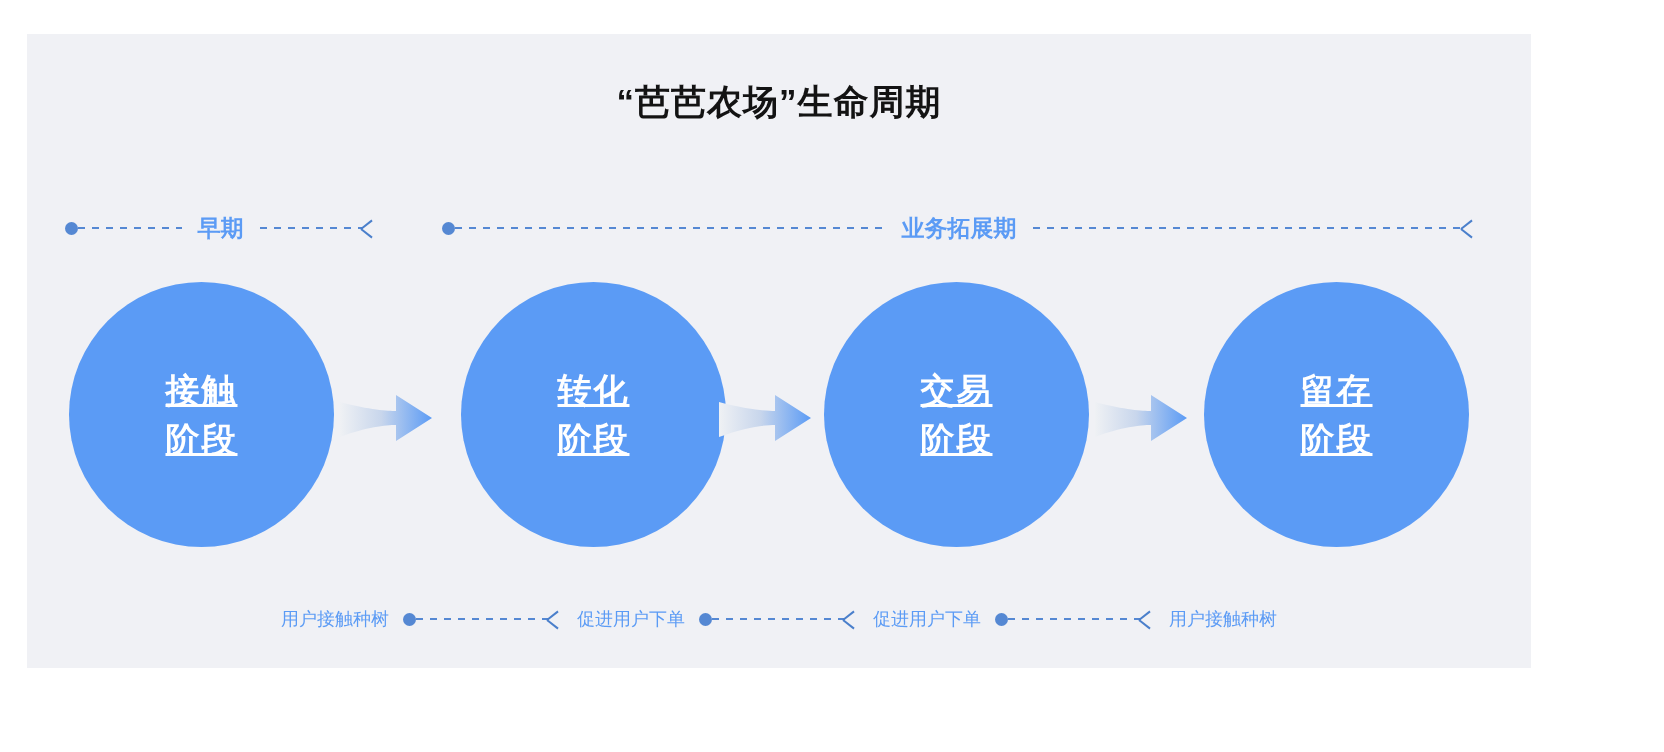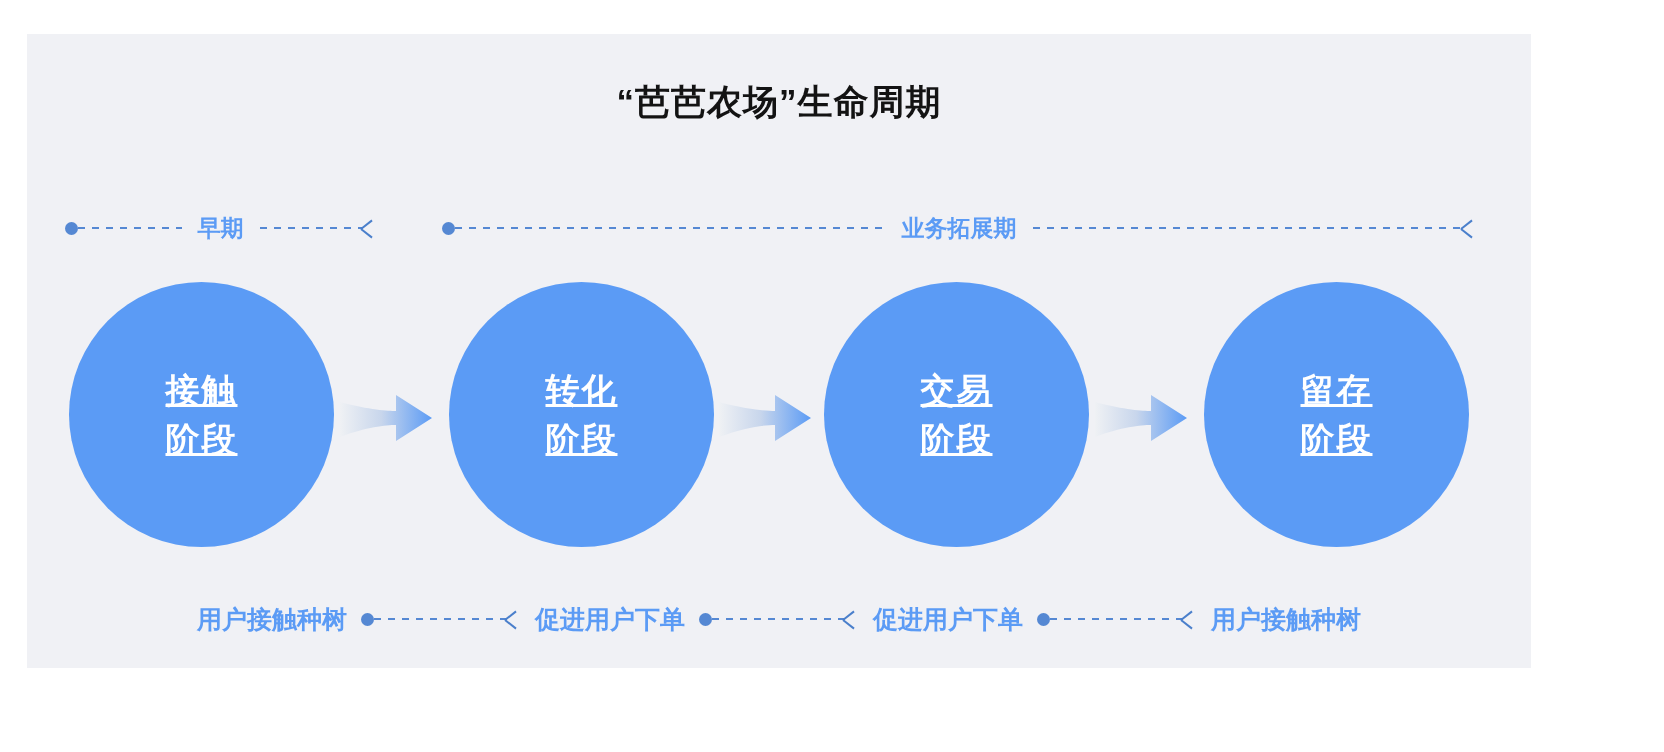--- a/index.html
+++ b/index.html
@@ -112,21 +112,21 @@
     justify-content: center;
     color: #ffffff;
     font-size: 34px;
     font-weight: bold;
     line-height: 1.42;
     letter-spacing: 2px;
     top: 248px;
     text-decoration: underline;
   }
   #stage-0 { left: 42px; }
-  #stage-1 { left: 422px; align-items: center; }
+  #stage-1 { left: 434px; align-items: center; }
   #stage-2 { left: 797px; }
   #stage-3 { left: 1177px; }
 
   
   .chev {
     position: absolute;
     top: 346px;
     width: 92px;
     height: 70px;
   }
@@ -139,22 +139,22 @@
     position: absolute;
     left: 0;
     top: 555px;
     width: 1504px;
     height: 60px;
     display: flex;
     align-items: center;
     justify-content: center;
   }
   .flow-label {
-    font-size: 25px;
-    font-weight: bold;
+    font-size: 18px;
+    font-weight: normal;
     color: #5B9BF5;
     white-space: nowrap;
     flex: 0 0 auto;
   }
   .flow-conn {
     flex: 0 0 auto;
     display: flex;
     align-items: center;
     width: 188px;
     padding: 0 14px;

